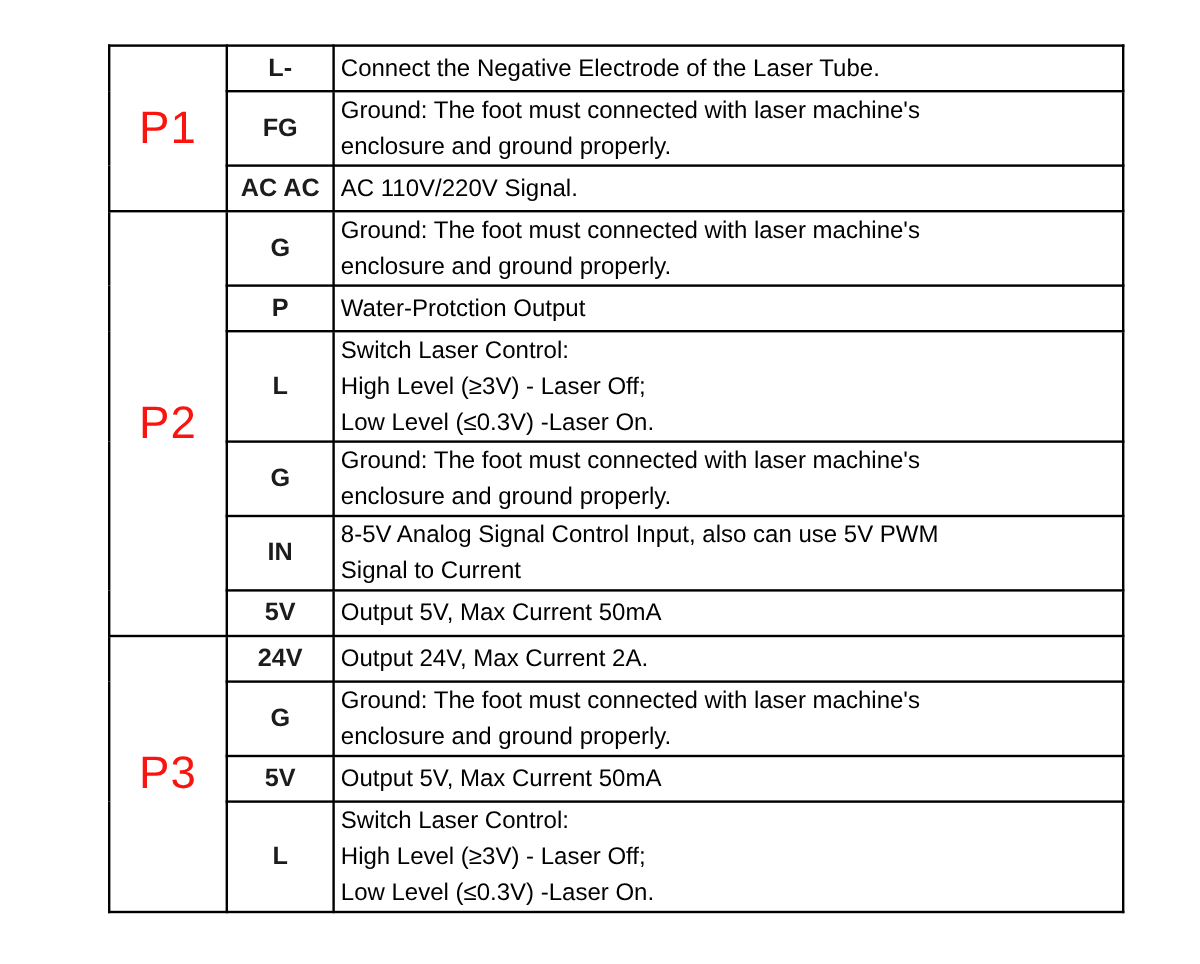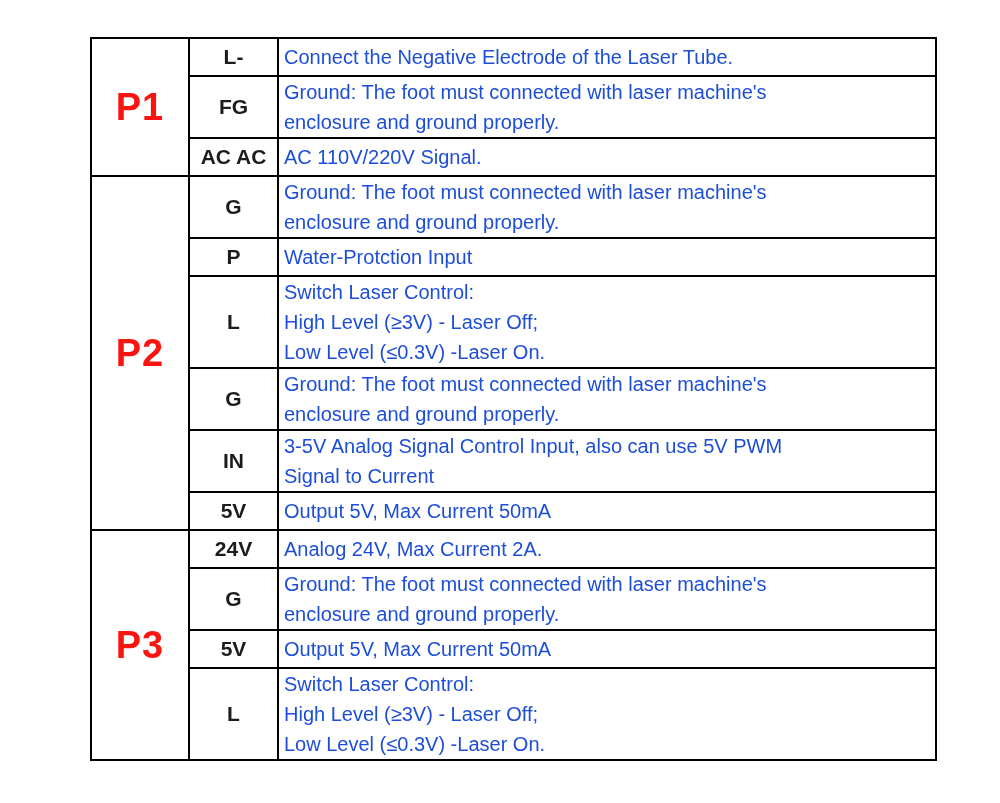--- a/index.html
+++ b/index.html
@@ -25,34 +25,34 @@
     vertical-align: middle;
   }
   col.c-group { width: 98px; }
   col.c-pin   { width: 89px; }
   col.c-desc  { width: 658px; }
 
   td.group-cell {
     text-align: center;
     color: #fa1410;
     font-size: 38px;
-    font-weight: 700;
+    font-weight: 400;
     letter-spacing: 1px;
   }
   td.pin-cell {
     text-align: center;
     font-weight: 700;
     font-size: 21px;
     color: #1c1c1c;
   }
   td.desc-cell {
     padding-left: 5px;
     padding-right: 4px;
     font-size: 20px;
-    color: #1d4ed8;
+    color: #000000;
   }
   td.desc-cell .line {
     line-height: 30px;
     white-space: nowrap;
     overflow: hidden;
   }
   tr.h1 { height: 38px; }
   tr.h2 { height: 62px; }
   tr.h2s { height: 60px; }
   tr.h3 { height: 92px; }
@@ -93,57 +93,57 @@
       <td class="group-cell" rowspan="6">P2</td>
       <td class="pin-cell">G</td>
       <td class="desc-cell">
         <div class="line">Ground: The foot must connected with laser machine's</div>
         <div class="line">enclosure and ground properly.</div>
       </td>
     </tr>
     <tr class="h1">
       <td class="pin-cell">P</td>
       <td class="desc-cell">
-        <div class="line">Water-Protction Input</div>
+        <div class="line">Water-Protction Output</div>
       </td>
     </tr>
     <tr class="h3">
       <td class="pin-cell">L</td>
       <td class="desc-cell">
         <div class="line">Switch Laser Control:</div>
         <div class="line">High Level (≥3V) - Laser Off;</div>
         <div class="line">Low Level (≤0.3V) -Laser On.</div>
       </td>
     </tr>
     <tr class="h2">
       <td class="pin-cell">G</td>
       <td class="desc-cell">
         <div class="line">Ground: The foot must connected with laser machine's</div>
         <div class="line">enclosure and ground properly.</div>
       </td>
     </tr>
     <tr class="h2s">
       <td class="pin-cell">IN</td>
       <td class="desc-cell">
-        <div class="line">3-5V Analog Signal Control Input, also can use 5V PWM</div>
+        <div class="line">8-5V Analog Signal Control Input, also can use 5V PWM</div>
         <div class="line">Signal to Current</div>
       </td>
     </tr>
     <tr class="h1">
       <td class="pin-cell">5V</td>
       <td class="desc-cell">
         <div class="line">Output 5V, Max Current 50mA</div>
       </td>
     </tr>
 
     <tr class="h1">
       <td class="group-cell" rowspan="4">P3</td>
       <td class="pin-cell">24V</td>
       <td class="desc-cell">
-        <div class="line">Analog 24V, Max Current 2A.</div>
+        <div class="line">Output 24V, Max Current 2A.</div>
       </td>
     </tr>
     <tr class="h2">
       <td class="pin-cell">G</td>
       <td class="desc-cell">
         <div class="line">Ground: The foot must connected with laser machine's</div>
         <div class="line">enclosure and ground properly.</div>
       </td>
     </tr>
     <tr class="h1">

